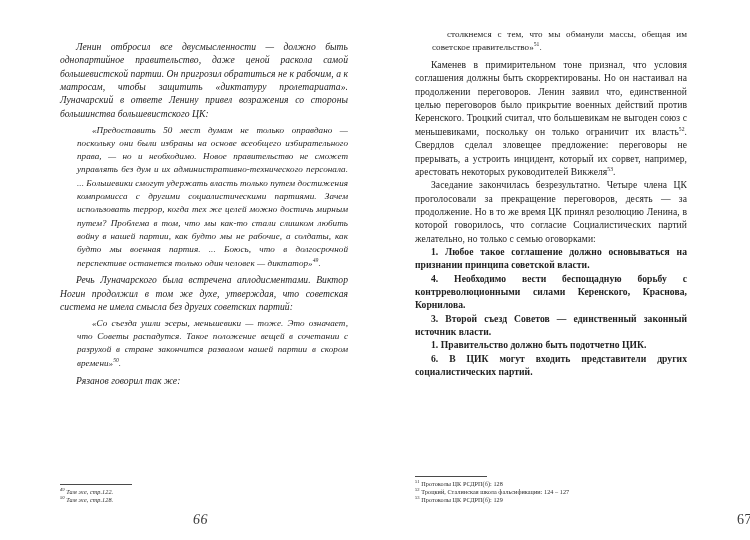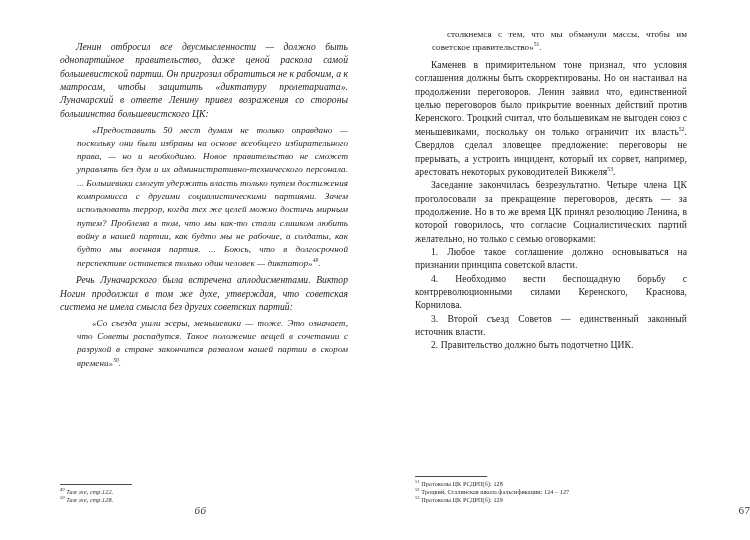--- a/index.html
+++ b/index.html
@@ -53,20 +53,21 @@
   
   p.quote {
     font-size: 9.1px;
     line-height: 13.3px;
     margin-left: 17px;
     text-indent: 15px;
     text-align: justify;
   }
   p.list-item {
     text-indent: 16px;
+    font-weight: bold;
   }
   p.gap { margin-top: 3.5px; }
 
   sup {
     font-size: 5.6px;
     vertical-align: super;
     line-height: 0;
   }
 
   .footnotes {
@@ -90,22 +91,22 @@
     text-align: left;
     text-indent: 0;
     color: #2b2b2b;
     margin: 0;
     letter-spacing: 0.05px;
   }
   .fn sup { font-size: 4.6px; }
 
   .folio {
     position: absolute;
-    bottom: 24px;
-    font-size: 11px;
+    bottom: 12px;
+    font-size: 14px;
     color: #3a3a3a;
     letter-spacing: 0.4px;
   }
   .page-left .folio  { left: 0; width: 375px; text-align: center; padding-left: 13px; }
   .page-right .folio { left: 0; width: 375px; text-align: center; padding-left: 182px; }
 
   .gutter {
     position: absolute;
     left: 374px;
     top: 0;
@@ -123,48 +124,50 @@
     <div class="textblock">
 
       <p>Ленин отбросил все двусмысленности — должно быть однопартийное правительство, даже ценой раскола самой большевистской партии. Он пригрозил обратиться не к рабочим, а к матросам, чтобы защитить «диктатуру пролетариата». Луначарский в ответе Ленину привел возражения со стороны большинства большевистского ЦК:</p>
 
       <p class="quote gap"><span>«Предоставить 50 мест думам не только оправдано — поскольку они были избраны на основе всеобщего избирательного права, — но и необходимо. Новое правительство не сможет управлять без дум и их административно-технического персонала. ... Большевики смогут удержать власть только путем достижения компромисса с другими социалистическими партиями. Зачем использовать террор, когда тех же целей можно достичь мирным путем? Проблема в том, что мы как-то стали слишком любить войну в нашей партии, как будто мы не рабочие, а солдаты, как будто мы военная партия. ... Боюсь, что в долгосрочной перспективе останется только один человек — диктатор»</span><sup>49</sup><span>.</span></p>
 
       <p class="gap">Речь Луначарского была встречена аплодисментами. Виктор Ногин продолжил в том же духе, утверждая, что советская система не имела смысла без других советских партий:</p>
 
       <p class="quote gap"><span>«Со съезда ушли эсеры, меньшевики — тоже. Это означает, что Советы распадутся. Такое положение вещей в сочетании с разрухой в стране закончится развалом нашей партии в скором времени»</span><sup>50</sup><span>.</span></p>
 
+      <p class="gap">Рязанов говорил так же:</p>
 
 
     </div>
 
     <div class="footnotes">
       <div class="fn-rule"></div>
       <p class="fn"><sup>49</sup> <span>Там же, стр.122.</span></p>
       <p class="fn"><sup>50</sup> <span>Там же, стр.128.</span></p>
     </div>
 
     <div class="folio">66</div>
   </div>
 
   <div class="gutter"></div>
 
   <div class="page page-right">
     <div class="textblock">
 
-      <p class="quote"><span>столкнемся с тем, что мы обманули массы, чтобы им советское правительство»</span><sup>51</sup><span>.</span></p>
+      <p class="quote"><span>столкнемся с тем, что мы обманули массы, обещая им советское правительство»</span><sup>51</sup><span>.</span></p>
 
       <p class="gap"><span>Каменев в примирительном тоне признал, что условия соглашения должны быть скорректированы. Но он настаивал на продолжении переговоров. Ленин заявил что, единственной целью переговоров было прикрытие военных действий против Керенского. Троцкий считал, что большевикам не выгоден союз с меньшевиками, поскольку он только ограничит их власть</span><sup>52</sup><span>. Свердлов сделал зловещее предложение: переговоры не прерывать, а устроить инцидент, который их сорвет, например, арестовать некоторых руководителей Викжеля</span><sup>53</sup><span>.</span></p>
 
       <p>Заседание закончилась безрезультатно. Четыре члена ЦК проголосовали за прекращение переговоров, десять — за продолжение. Но в то же время ЦК принял резолюцию Ленина, в которой говорилось, что согласие Социалистических партий желательно, но только с семью оговорками:</p>
 
       <p class="list-item">1. Любое такое соглашение должно основываться на признании принципа советской власти.</p>
       <p class="list-item">4. Необходимо вести беспощадную борьбу с контрреволюционными силами Керенского, Краснова, Корнилова.</p>
       <p class="list-item">3. Второй съезд Советов — единственный законный источник власти.</p>
-      <p class="list-item">2. Правительство должно быть подотчетно ЦИК.</p>
+      <p class="list-item">1. Правительство должно быть подотчетно ЦИК.</p>
+      <p class="list-item">6. В ЦИК могут входить представители других социалистических партий.</p>
 
     </div>
 
     <div class="footnotes">
       <div class="fn-rule"></div>
       <p class="fn"><sup>51</sup> <span>Протоколы ЦК РСДРП(б): 128</span></p>
       <p class="fn"><sup>52</sup> <span>Троцкий, Сталинская школа фальсификации: 124 – 127</span></p>
       <p class="fn"><sup>53</sup> <span>Протоколы ЦК РСДРП(б): 129</span></p>
     </div>
 

